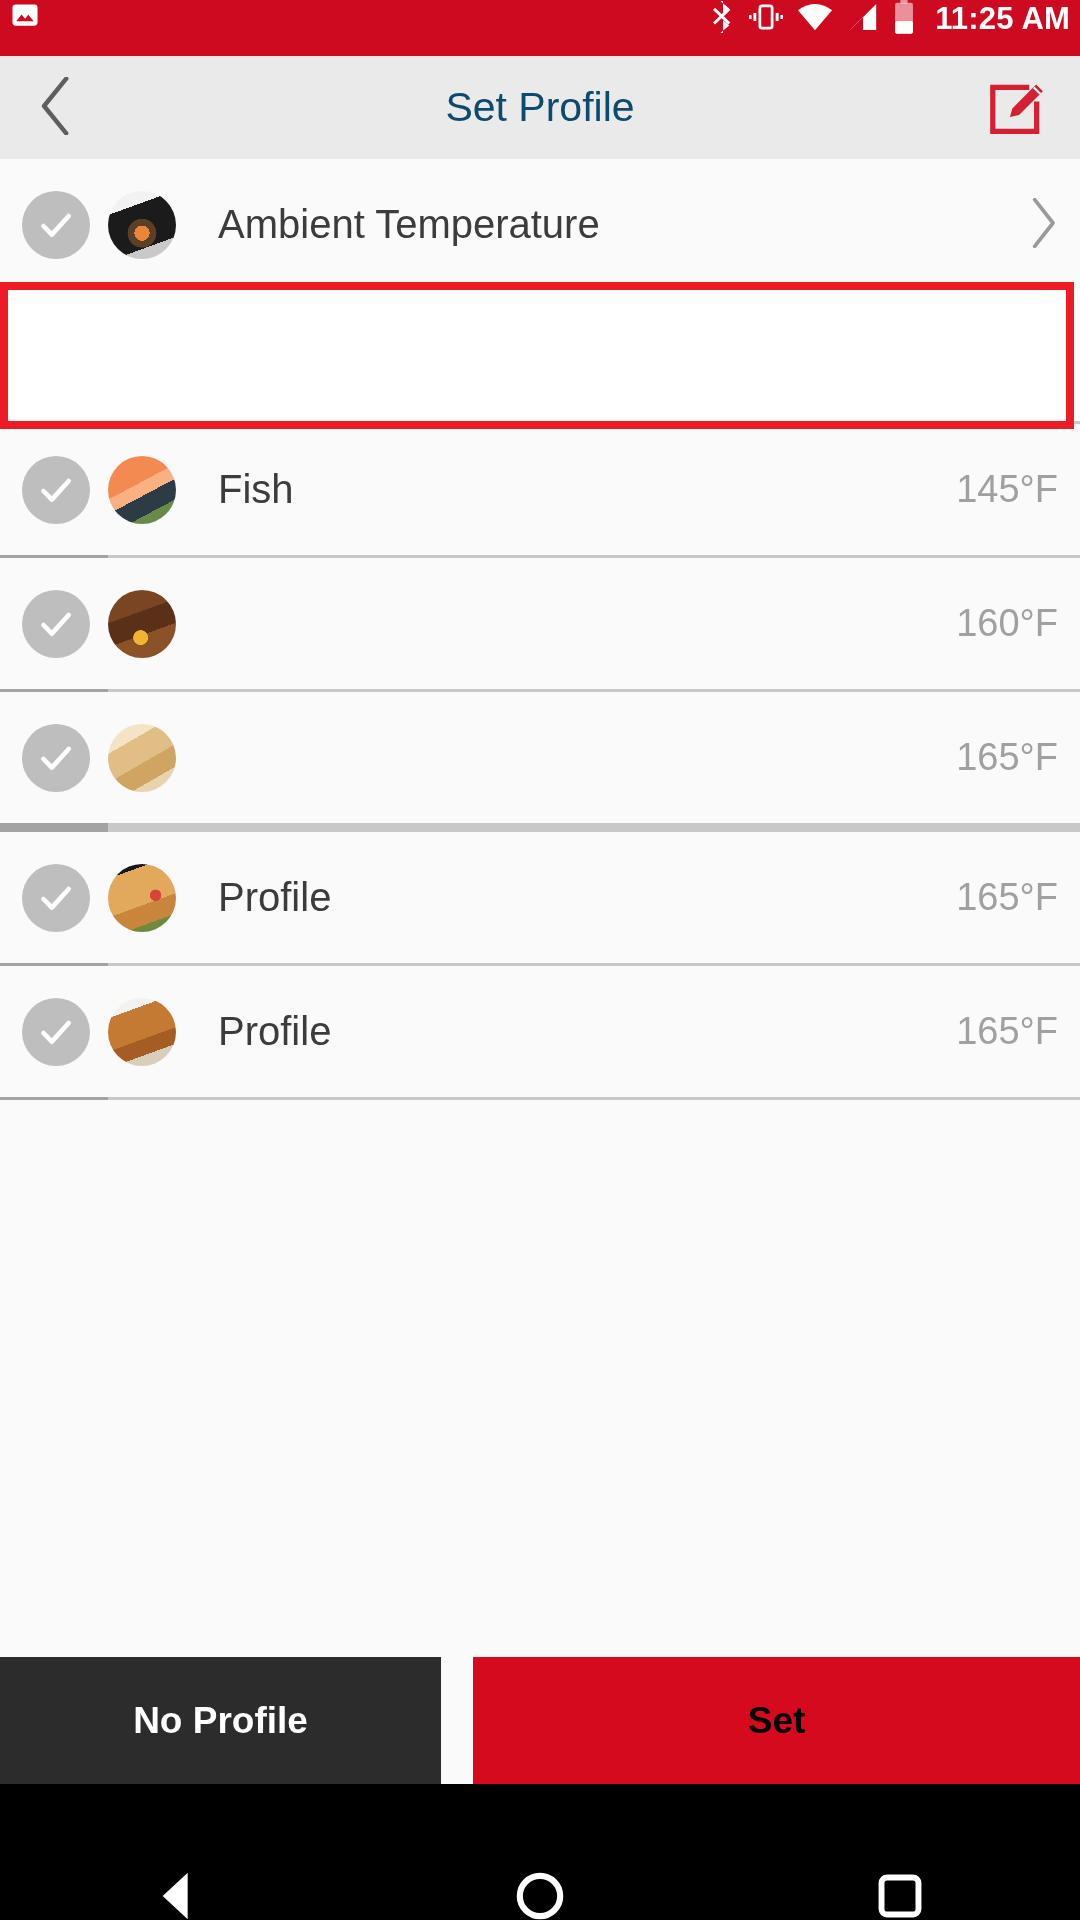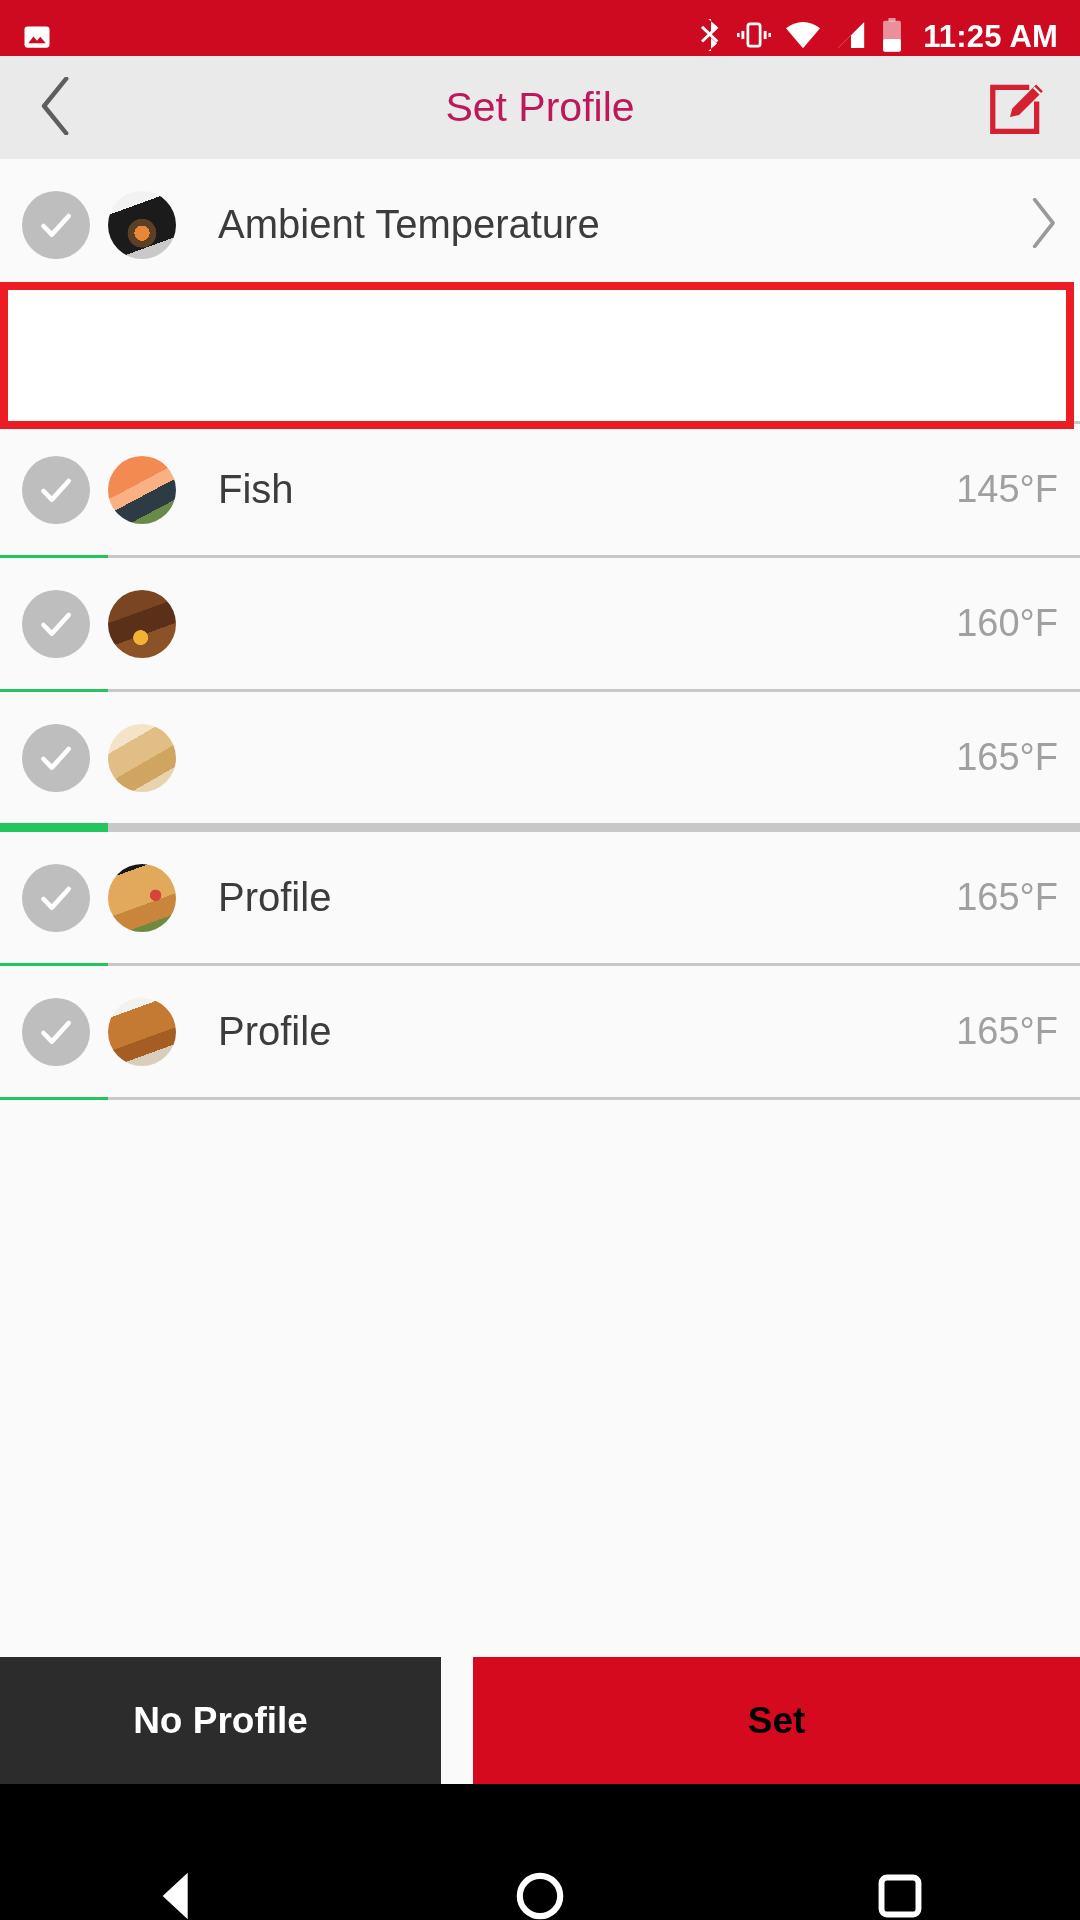--- a/index.html
+++ b/index.html
@@ -5,41 +5,41 @@
   * { margin:0; padding:0; box-sizing:border-box; }
   html, body {
     width:1080px; height:1920px;
     font-family:"Liberation Sans", sans-serif;
     background:#FAFAFA; overflow:hidden;
   }
   #screen { position:relative; width:1080px; height:1920px; background:#FAFAFA; }
 
   
   .statusbar {
-    height:56px; background:#CE0A20; display:flex; align-items:flex-end;
-    padding:0 22px; color:#fff;
+    height:56px; background:#CE0A20; display:flex; align-items:flex-start;
+    padding:0 10px; color:#fff;
   }
   .sb-left { display:flex; align-items:center; gap:10px; }
   .sb-right { margin-left:auto; display:flex; align-items:center; gap:14px; }
   .sb-time { font-size:31px; font-weight:bold; letter-spacing:0.2px; margin-left:6px; }
 
   
   .header {
     height:103px; background:#EAEAEA; display:flex; align-items:center;
     padding:0 30px; position:relative;
   }
   .back-chev { width:52px; height:52px; display:flex; align-items:center; justify-content:center; }
   .header-title {
     position:absolute; left:0; right:0; text-align:center;
-    font-size:41px; color:#be185d; font-weight:400; pointer-events:none;
+    font-size:41px; color:#0c4a6e; font-weight:400; pointer-events:none;
   }
   .edit-btn { margin-left:auto; width:62px; height:62px; display:flex; align-items:center; justify-content:center; z-index:2; }
 
   
-  .list { background:#22c55e; position:relative; }
+  .list { background:#a3a3a3; position:relative; }
   .row {
     position:relative; height:131px; display:flex; align-items:center;
     padding:0 22px; background:#FAFAFA;
   }
   .row.selected { background:#FFFFFF; }
   .check {
     width:68px; height:68px; border-radius:50%; background:#BEBEBE;
     display:flex; align-items:center; justify-content:center; flex:0 0 auto;
   }
   .check.on { background:#D60A1F; }

